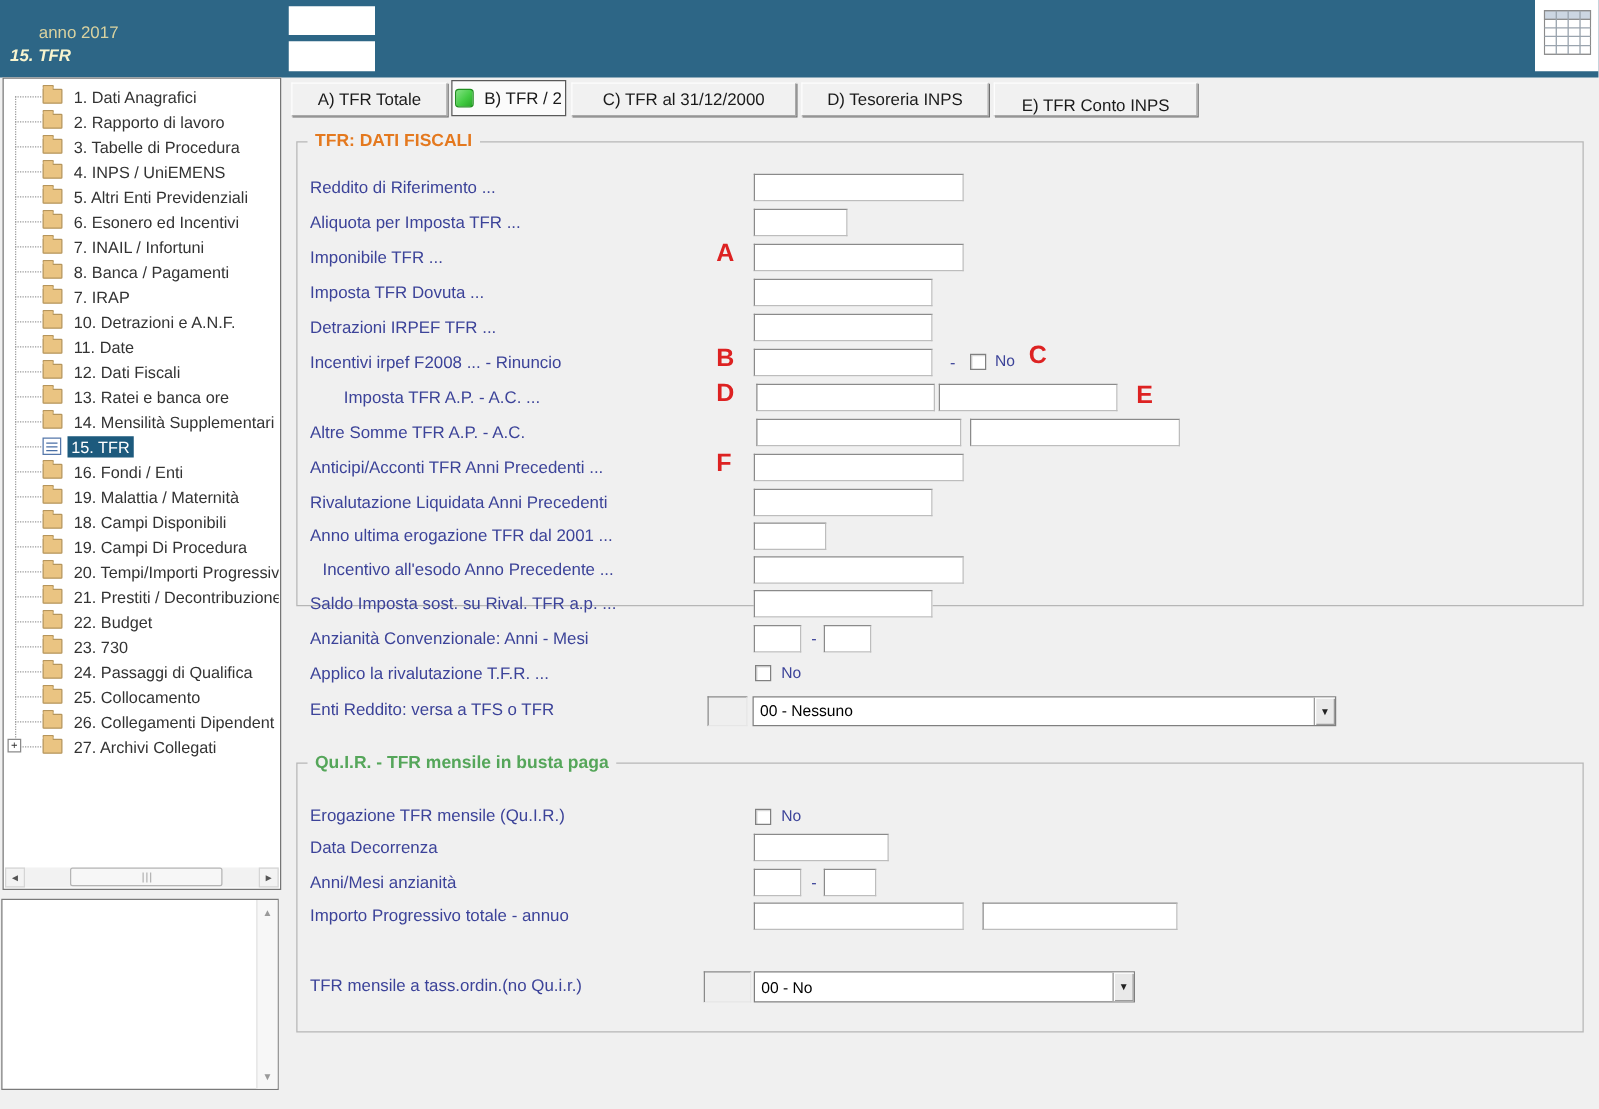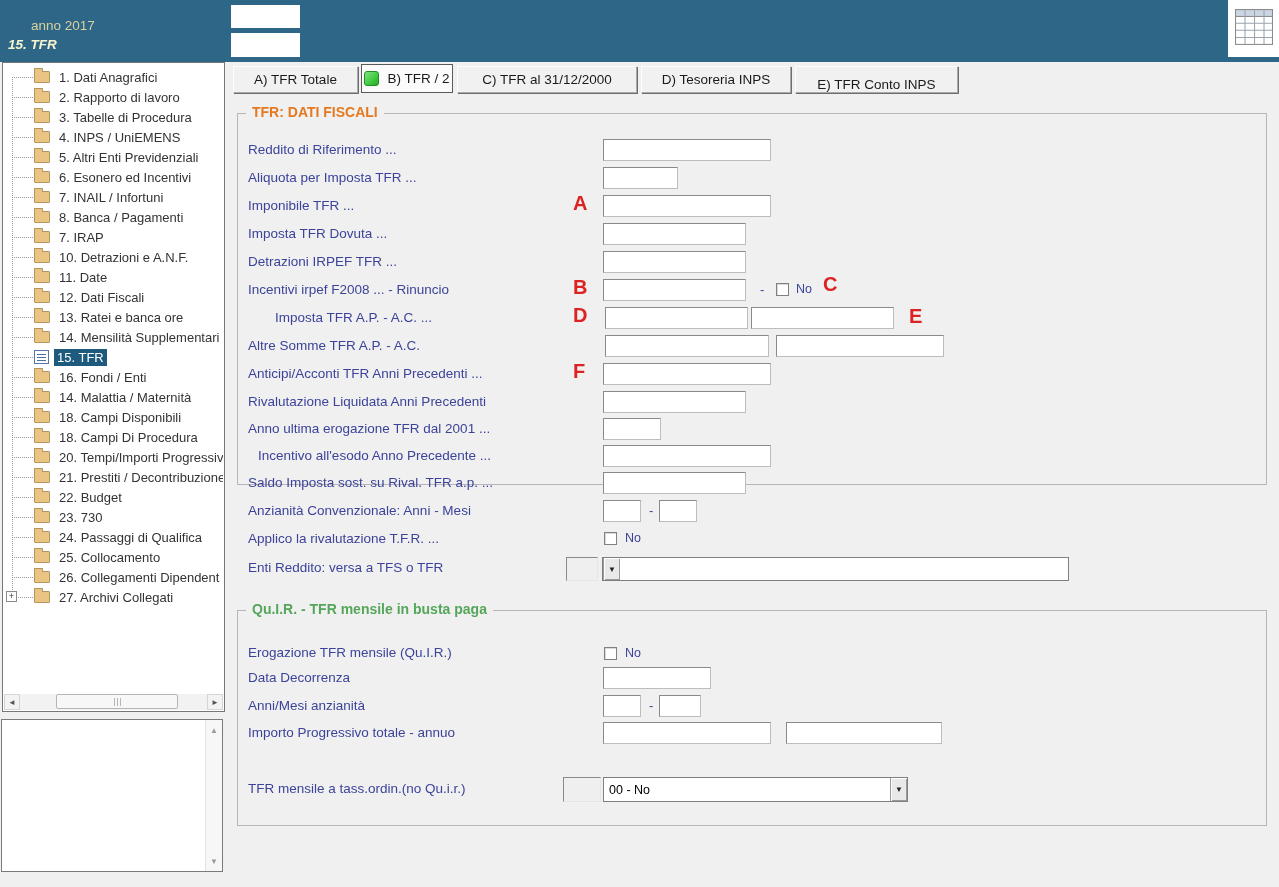--- a/index.html
+++ b/index.html
@@ -236,37 +236,37 @@
           <span class="icon-folder"></span>
 
           <span class="label">16. Fondi / Enti</span>
         </div>
 
         <div class="tree-row">
           <span class="hline"></span>
 
           <span class="icon-folder"></span>
 
-          <span class="label">14. Malattia / Maternità</span>
+          <span class="label">19. Malattia / Maternità</span>
         </div>
 
         <div class="tree-row">
           <span class="hline"></span>
 
           <span class="icon-folder"></span>
 
           <span class="label">18. Campi Disponibili</span>
         </div>
 
         <div class="tree-row">
           <span class="hline"></span>
 
           <span class="icon-folder"></span>
 
-          <span class="label">18. Campi Di Procedura</span>
+          <span class="label">19. Campi Di Procedura</span>
         </div>
 
         <div class="tree-row">
           <span class="hline"></span>
 
           <span class="icon-folder"></span>
 
           <span class="label">20. Tempi/Importi Progressivi</span>
         </div>
 
@@ -398,20 +398,21 @@
     <span class="dash" style="left:411px;top:389px;">-</span>
     <input class="inp" style="left: 421px; top: 386px; width: 38px;">
 
     <span class="lbl" style="left:10px;top:417px;">Applico la rivalutazione T.F.R. ...</span>
     <span class="cb" style="left:366px;top:418px;"></span>
     <span class="cb-label" style="left:387px;top:417px;">No</span>
 
     <span class="lbl" style="left:10px;top:446px;">Enti Reddito: versa a TFS o TFR</span>
     <span class="graybox" style="left:328px;top:443px;width:32px;height:24px;"></span>
     <div class="combo" style="left:364px;top:443px;width:467px;">
+      <span class="val">00 - Nessuno</span>
       <span class="arrow-btn">▼</span>
     </div>
   </div>
 
   <div class="groupbox" style="left:237px;top:610px;width:1030px;height:216px;">
     <span class="legend green">Qu.I.R. - TFR mensile in busta paga</span>
 
     <span class="lbl" style="left:10px;top:34px;">Erogazione TFR mensile (Qu.I.R.)</span>
     <span class="cb" style="left:366px;top:36px;"></span>
     <span class="cb-label" style="left:387px;top:35px;">No</span>

